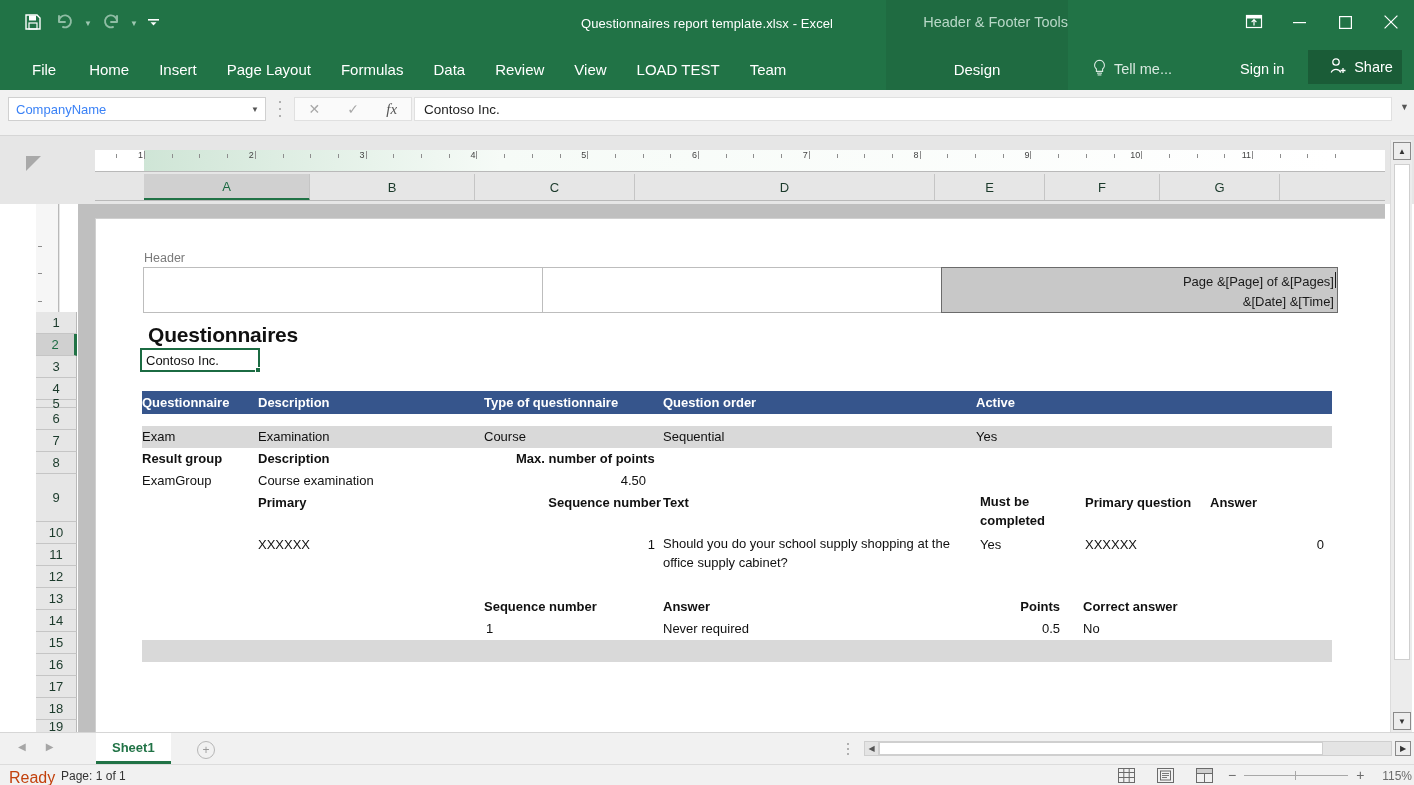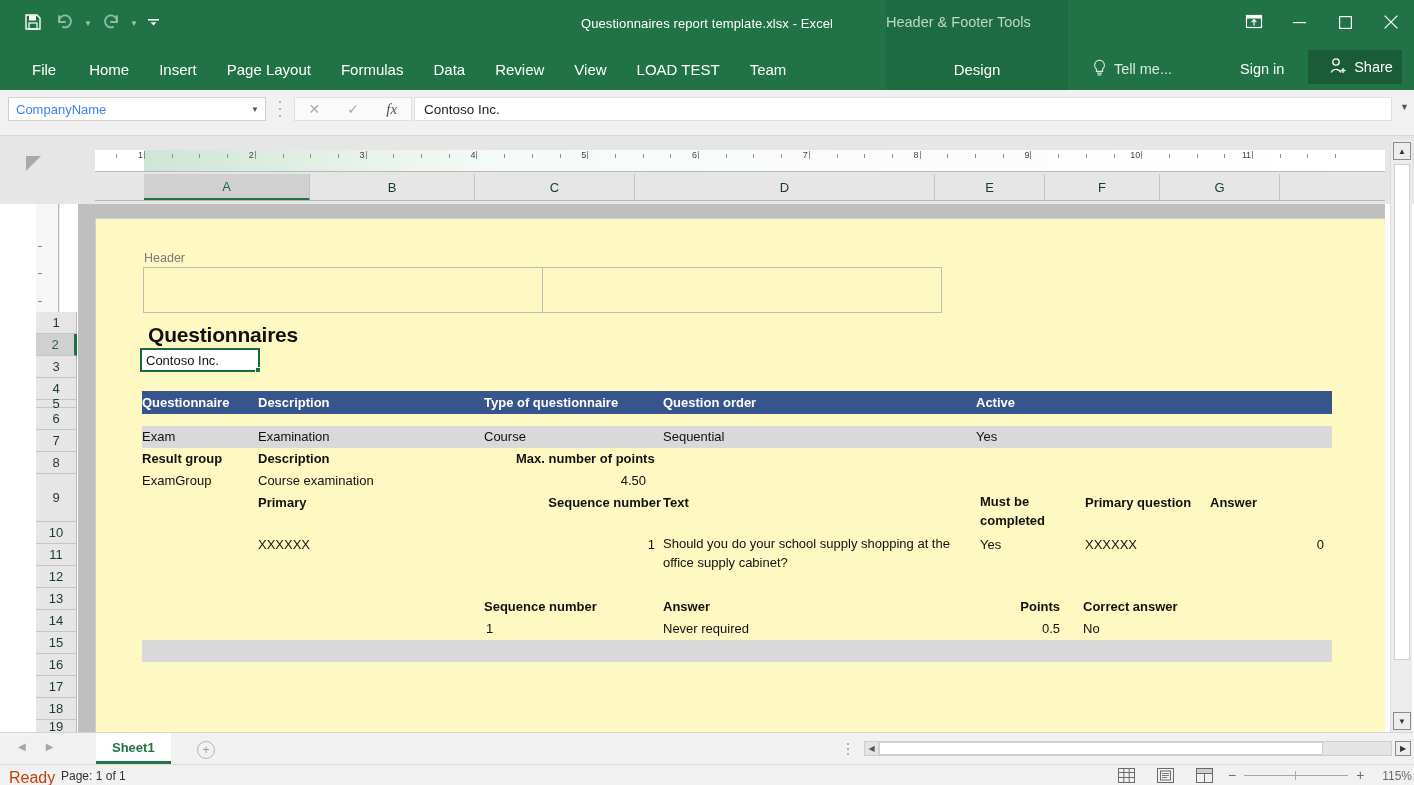--- a/index.html
+++ b/index.html
@@ -28,21 +28,21 @@
   .win-title {
     position: absolute; left: 0; top: 16px; width: 1414px; text-align: center;
     color: #ffffff; font-size: 13px; letter-spacing: .1px; pointer-events: none;
   }
 
   .ctx-tools {
     position: absolute; left: 886px; top: 0; width: 182px; height: 90px;
     background: #1f6b41;
   }
   .ctx-tools-label {
-    position: absolute; left: 0; top: 14px; width: 182px; text-align: left;
+    position: absolute; left: 0; top: 14px; width: 182px; text-align: right;
     color: #b9d8c8; font-size: 14.5px;
   }
 
   .winbtns { position: absolute; right: 0; top: 0; height: 44px; display: flex; }
   .winbtn { width: 46px; height: 44px; display: flex; align-items: center; justify-content: center; color: #ffffff; }
   .winbtn.ribbon { width: 44px; }
 
   
   .tabs { position: absolute; left: 0; top: 48px; height: 42px; display: flex; align-items: flex-end; }
   .tab {
@@ -158,21 +158,21 @@
   }
   .rowhead.sel { background: #d0d0d0; color: #1c6b43; border-right: 3px solid #217346; }
 
   
   .sheet {
     position: absolute; left: 78px; top: 204px; width: 1307px; height: 528px;
     background: #bfbfbf; overflow: hidden;
   }
   .page {
     position: absolute; left: 17px; top: 14px; width: 1290px; height: 514px;
-    background: #fef9c3; border-left: 1px solid #d0d0d0; border-top: 1px solid #d0d0d0; padding-left: 12px;
+    background: #ffffff; border-left: 1px solid #d0d0d0; border-top: 1px solid #d0d0d0; padding-left: 12px;
   }
   .hdr-label { position: absolute; left: 48px; top: 32px; font-size: 12.5px; color: #7a7a7a; }
   .hdr-boxes { position: absolute; left: 48px; top: 48px; width: 1196px; height: 46px; display: flex; }
   .hdr-box { height: 46px; border: 1px solid #bdbdbd; margin-left: -1px; position: relative; }
   .hdr-box.b1 { width: 400px; }
   .hdr-box.b2 { width: 400px; }
   .hdr-box.b3 { width: 397px; border: 1px solid #6b6b6b; background: #c8c8c8; }
   .hdr-box-txt {
     position: absolute; right: 3px; top: 4px; text-align: right;
     font-size: 13px; color: #1a1a1a; line-height: 20px;
@@ -523,20 +523,27 @@
     </div>
 
   <div class="sheet">
     <div class="page">
 
       <div class="hdr-label">Header</div>
 
       <div class="hdr-boxes">
         <div class="hdr-box b1"></div>
         <div class="hdr-box b2"></div>
+        <div class="hdr-box b3">
+          <div class="hdr-box-txt">
+            <div>Page &amp;[Page] of &amp;[Pages]</div>
+            <div>&amp;[Date] &amp;[Time]</div>
+          </div>
+          <div class="hdr-caret"></div>
+        </div>
       </div>
 
       <div class="doc-title">Questionnaires</div>
 
       <div class="cellA2">
         <span>Contoso Inc.</span>
         <span class="cellA2-handle"></span>
       </div>
 
       <div class="rep">

